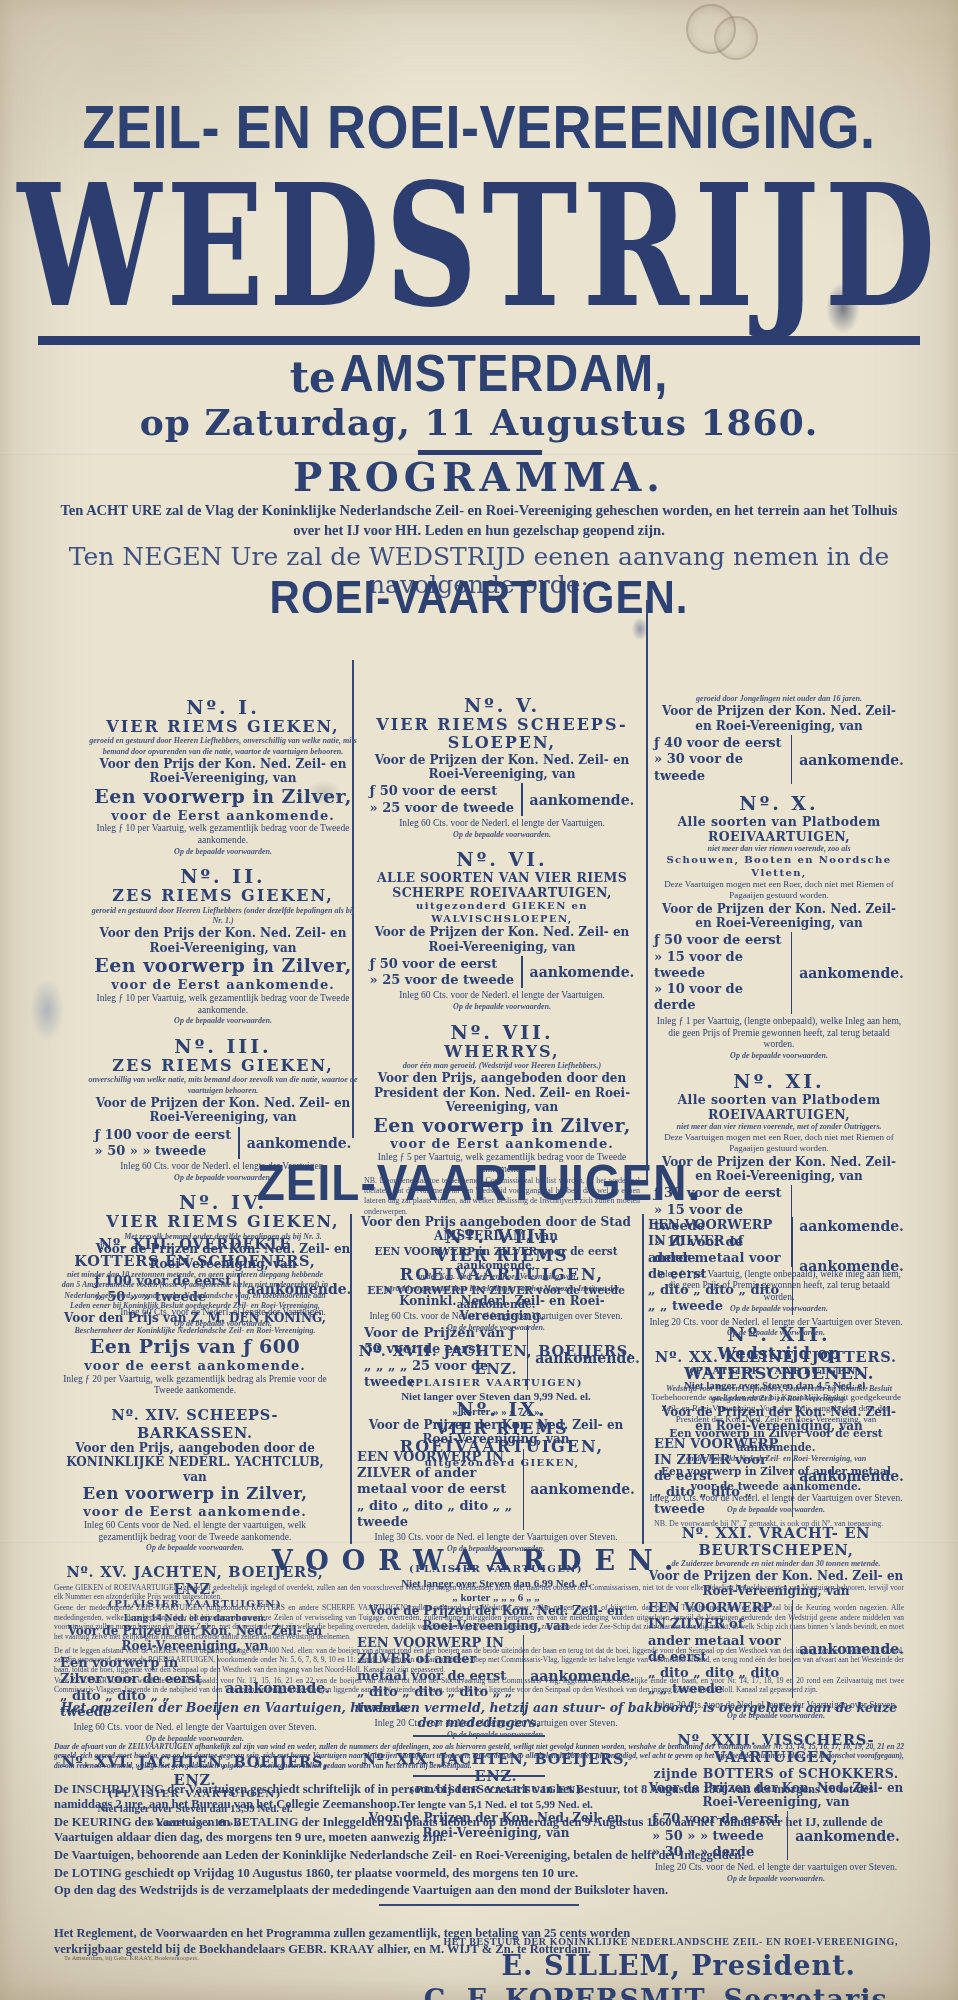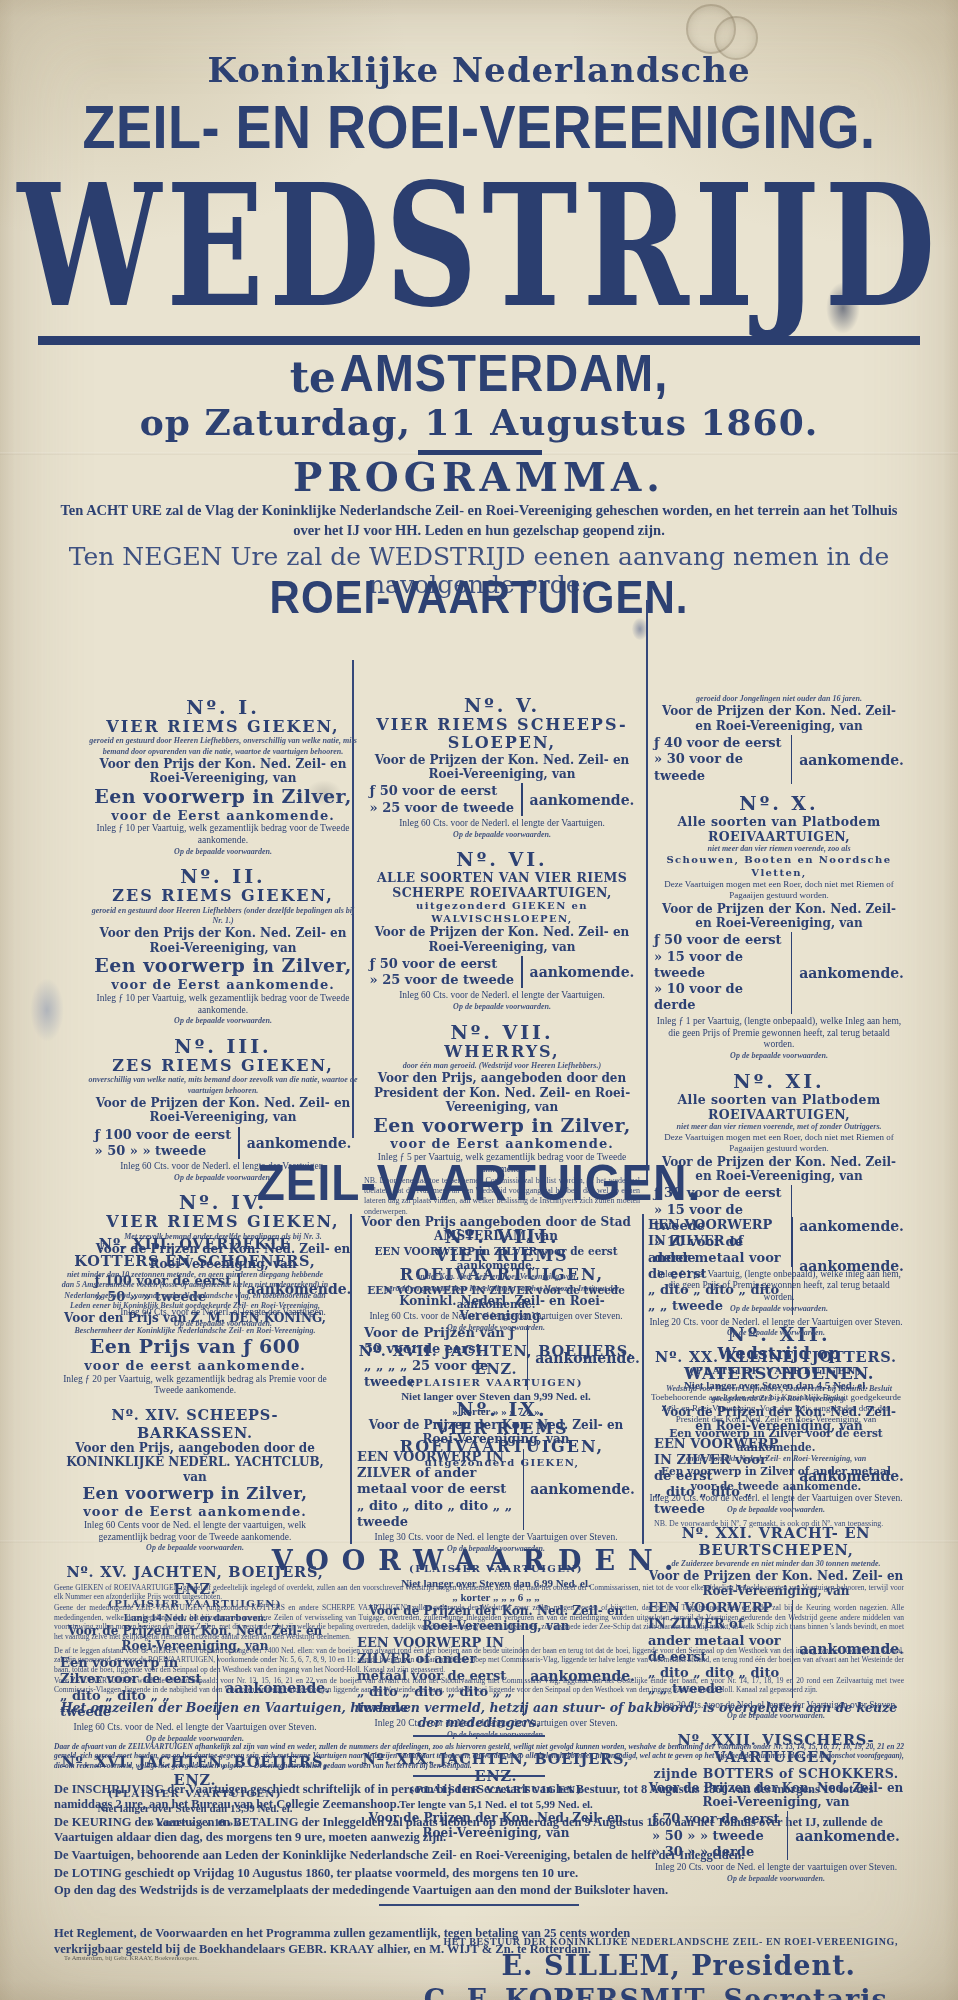--- a/index.html
+++ b/index.html
@@ -97,21 +97,20 @@
 
   <div class="stamp abs" style="left:686px;top:4px;width:46px;height:46px;"></div>
   <div class="stamp abs" style="left:714px;top:16px;width:40px;height:40px;"></div>
   <div class="blob abs" style="left:826px;top:282px;width:34px;height:52px;background:radial-gradient(ellipse at center, rgba(26,38,72,.55), rgba(26,38,72,0) 70%);"></div>
   <div class="blob abs" style="left:30px;top:978px;width:34px;height:64px;background:radial-gradient(ellipse at center, rgba(45,75,150,.28), rgba(45,75,150,0) 70%);"></div>
   <div class="blob abs" style="left:632px;top:618px;width:16px;height:22px;background:radial-gradient(ellipse at center, rgba(40,60,120,.45), rgba(40,60,120,0) 75%);"></div>
   <div class="blob abs" style="left:306px;top:780px;width:36px;height:26px;background:radial-gradient(ellipse at center, rgba(90,90,90,.22), rgba(90,90,90,0) 70%);"></div>
   <div class="crease-h" style="top:452px;opacity:.5"></div>
   <div class="crease-h" style="top:1540px;opacity:.4"></div>
 
-  <div class="abs ctr org1">Koninklijke Nederlandsche</div>
   <div class="abs ctr org2">ZEIL- EN ROEI-VEREENIGING.</div>
   <div class="abs ctr wed">WEDSTRIJD</div>
   <div class="abs rule-main"></div>
   <div class="abs ctr loc"><span class="loc-te">te</span> <span class="loc-city">AMSTERDAM,</span></div>
   <div class="abs ctr dateline">op Zaturdag, 11 Augustus 1860.</div>
   <div class="abs rule-small"></div>
   <div class="abs ctr programma">PROGRAMMA.</div>
   <div class="abs intro">Ten ACHT URE zal de Vlag der Koninklijke Nederlandsche Zeil- en Roei-Vereeniging geheschen worden, en het terrein aan het Tolhuis over het IJ voor HH. Leden en hun gezelschap geopend zijn.</div>
   <div class="abs ctr orderline">Ten NEGEN Ure zal de WEDSTRIJD eenen aanvang nemen in de navolgende orde:</div>
   <div class="abs ctr roei-head">ROEI-VAARTUIGEN.</div>

